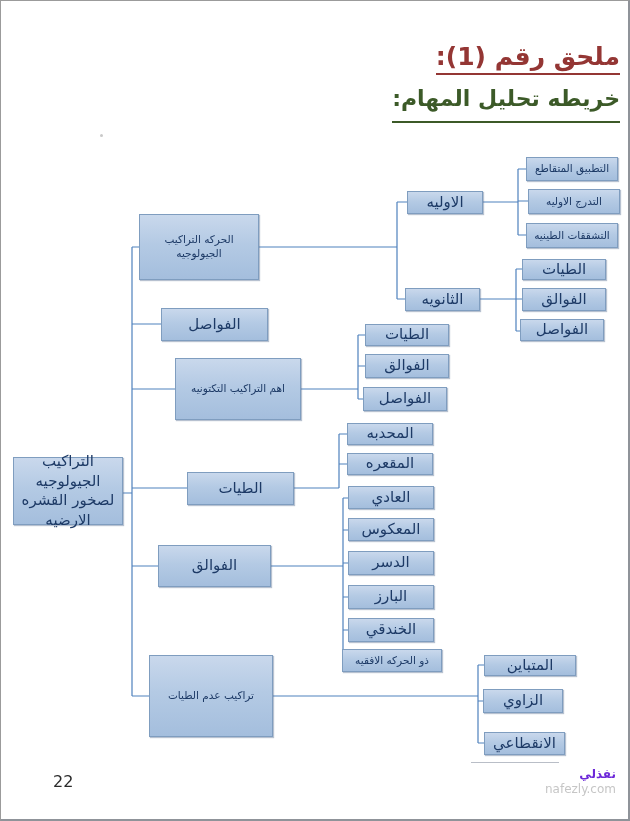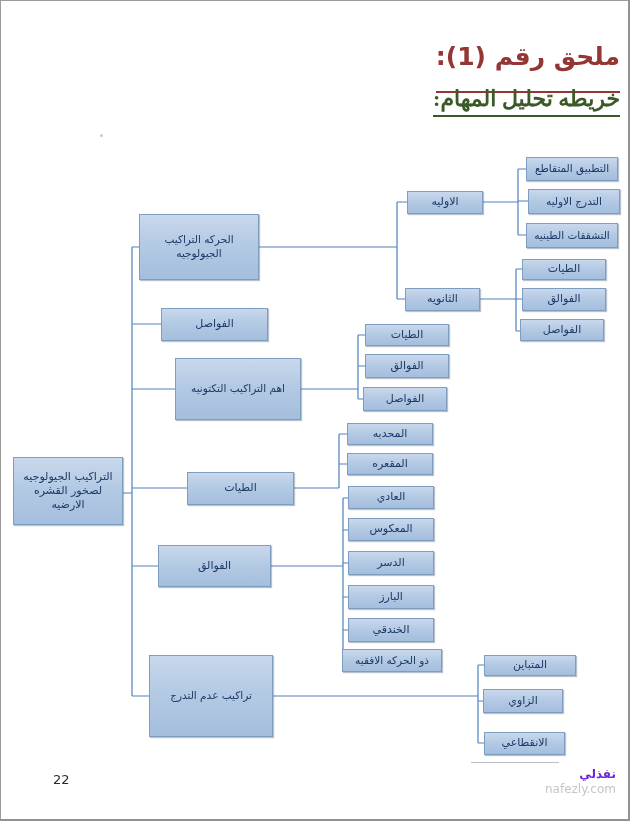--- a/index.html
+++ b/index.html
@@ -11,52 +11,51 @@
     border:1px solid #9b9b9b;
     border-right:2px solid #8f9399;
     border-bottom:2px solid #8f9399;
     overflow:hidden;
     font-family:"DejaVu Sans", sans-serif;
   }
   .title{
     position:absolute; right:8px; top:42px;
     direction:rtl; text-align:right;
     font-size:25px; font-weight:bold; color:#943634;
-    border-bottom:2px solid #943634; padding-bottom:20px;
+    border-bottom:2px solid #943634; padding-bottom:2px;
     line-height:1.1;
   }
   .subtitle{
     position:absolute; right:8px; top:86px;
     direction:rtl; text-align:right;
     font-size:22px; font-weight:bold; color:#3c5a28;
-    border-bottom:2px solid #3c5a28; padding-bottom:4px;
+    border-bottom:2px solid #3c5a28; padding-bottom:10px;
     line-height:1.1;
-    font-family:Liberation Serif, serif;
   }
   .speck{
     position:absolute; left:99px; top:133px;
     width:3px; height:3px; background:#c9c9c9; border-radius:50%;
   }
   svg.connectors{position:absolute; left:0; top:0;}
   .node{
     position:absolute;
     box-sizing:border-box;
     background:linear-gradient(180deg,#c9d8ec 0%,#b4cae4 45%,#a4bedd 100%);
     border:1px solid #7f9dbf;
     box-shadow:1px 1px 1px rgba(96,118,150,.45);
     color:#1d3a66;
-    font-size:11px; line-height:1.3;
+    font-size:15px; line-height:1.3;
     display:flex; align-items:center; justify-content:center;
     text-align:center; direction:rtl;
     padding:1px 2px;
   }
   .nw{white-space:nowrap;}
   .pagenum{
     position:absolute; left:52px; top:771px;
-    font-size:13px; color:#2b2b2b;
+    font-size:16px; color:#2b2b2b;
   }
   .wm{
     position:absolute; right:12px; top:767px;
     text-align:right; direction:rtl; line-height:1;
   }
   .wm-line{
     position:absolute; left:470px; top:761px; width:88px; height:1px;
     background:#b9bec7;
   }
   .wm-brand{font-size:12px; font-weight:bold; color:#6d28d9; display:block;}
@@ -92,21 +91,21 @@
     </g>
   </svg>
 
   <div class="node" style="left:12px;top:456px;width:110px;height:68px">التراكيب الجيولوجيه لصخور القشره الارضيه</div>
 
   <div class="node" style="left:138px;top:213px;width:120px;height:66px;font-size:10.5px">الحركه التراكيب الجيولوجيه</div>
   <div class="node" style="left:160px;top:307px;width:107px;height:33px">الفواصل</div>
   <div class="node" style="left:174px;top:357px;width:126px;height:62px;font-size:10.5px">اهم التراكيب التكتونيه</div>
   <div class="node" style="left:186px;top:471px;width:107px;height:33px">الطيات</div>
   <div class="node" style="left:157px;top:544px;width:113px;height:42px">الفوالق</div>
-  <div class="node" style="left:148px;top:654px;width:124px;height:82px;font-size:10.5px">تراكيب عدم التدرج</div>
+  <div class="node" style="left:148px;top:654px;width:124px;height:82px;font-size:10.5px">تراكيب عدم الطيات</div>
 
   <div class="node nw" style="left:406px;top:190px;width:76px;height:23px">الاوليه</div>
   <div class="node nw" style="left:404px;top:287px;width:75px;height:23px">الثانويه</div>
 
   <div class="node nw" style="left:525px;top:156px;width:92px;height:24px;font-size:10.5px">التطبيق المتقاطع</div>
   <div class="node nw" style="left:527px;top:188px;width:92px;height:25px;font-size:10.5px">التدرج الاوليه</div>
   <div class="node nw" style="left:525px;top:222px;width:92px;height:25px;font-size:10.5px">التشققات الطينيه</div>
 
   <div class="node nw" style="left:521px;top:258px;width:84px;height:21px">الطيات</div>
   <div class="node nw" style="left:521px;top:287px;width:84px;height:23px">الفوالق</div>

